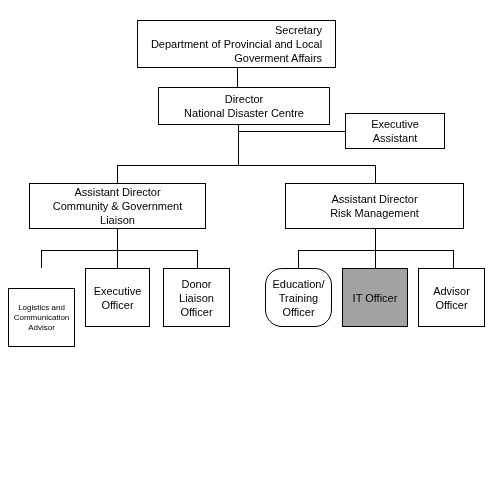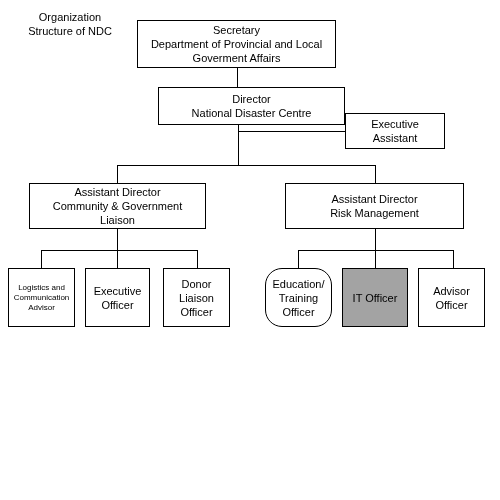--- a/index.html
+++ b/index.html
@@ -46,20 +46,21 @@
     line-height: 14px;
   }
   .node .node-label {
     display: block;
     white-space: pre-line;
     padding: 0 3px;
   }
   .node.small-text {
     font-size: 8px;
     line-height: 10px;
+    margin-top: 20px;
   }
 </style>
 </head>
 <body>
 
 <div id="canvas" style="width: 500px; height: 500px; background: rgb(255, 255, 255);">
 
   <svg id="connectors" viewBox="0 0 500 500" xmlns="http://www.w3.org/2000/svg">
       <polyline points="237,68 237,87" fill="none" stroke="#000000" stroke-width="1" shape-rendering="crispEdges"></polyline>
       <polyline points="238,131 345,131" fill="none" stroke="#000000" stroke-width="1" shape-rendering="crispEdges"></polyline>
@@ -70,30 +71,28 @@
       <polyline points="117,229 117,268" fill="none" stroke="#000000" stroke-width="1" shape-rendering="crispEdges"></polyline>
       <polyline points="41,250 197,250" fill="none" stroke="#000000" stroke-width="1" shape-rendering="crispEdges"></polyline>
       <polyline points="41,250 41,268" fill="none" stroke="#000000" stroke-width="1" shape-rendering="crispEdges"></polyline>
       <polyline points="197,250 197,268" fill="none" stroke="#000000" stroke-width="1" shape-rendering="crispEdges"></polyline>
       <polyline points="375,229 375,268" fill="none" stroke="#000000" stroke-width="1" shape-rendering="crispEdges"></polyline>
       <polyline points="298,250 453,250" fill="none" stroke="#000000" stroke-width="1" shape-rendering="crispEdges"></polyline>
       <polyline points="298,250 298,268" fill="none" stroke="#000000" stroke-width="1" shape-rendering="crispEdges"></polyline>
       <polyline points="453,250 453,268" fill="none" stroke="#000000" stroke-width="1" shape-rendering="crispEdges"></polyline>
     </svg>
 
-  <div class="chart-title" style="left: 18px; top: 10px; width: 104px; color: rgb(0, 0, 0);">Organization
-Structure of NDC</div>
 
   <div id="nodes-layer">
       <div class="node" style="left: 137px; top: 20px; width: 199px; height: 48px; border-color: rgb(0, 0, 0); background: rgb(255, 255, 255);">
-        <span class="node-label" style="color: rgb(0, 0, 0);">Secretary
+        <span class="node-label" style="color: rgb(0, 0, 0); text-align: right;">Secretary
 Department of Provincial and Local
 Goverment Affairs</span>
       </div>
-      <div class="node" style="left: 158px; top: 87px; width: 187px; height: 38px; border-color: rgb(0, 0, 0); background: rgb(255, 255, 255);">
+      <div class="node" style="left: 158px; top: 87px; width: 172px; height: 38px; border-color: rgb(0, 0, 0); background: rgb(255, 255, 255);">
         <span class="node-label" style="color: rgb(0, 0, 0);">Director
 National Disaster Centre</span>
       </div>
       <div class="node" style="left: 345px; top: 113px; width: 100px; height: 36px; border-color: rgb(0, 0, 0); background: rgb(255, 255, 255);">
         <span class="node-label" style="color: rgb(0, 0, 0);">Executive
 Assistant</span>
       </div>
       <div class="node" style="left: 29px; top: 183px; width: 177px; height: 46px; border-color: rgb(0, 0, 0); background: rgb(255, 255, 255);">
         <span class="node-label" style="color: rgb(0, 0, 0);">Assistant Director
 Community &amp; Government

